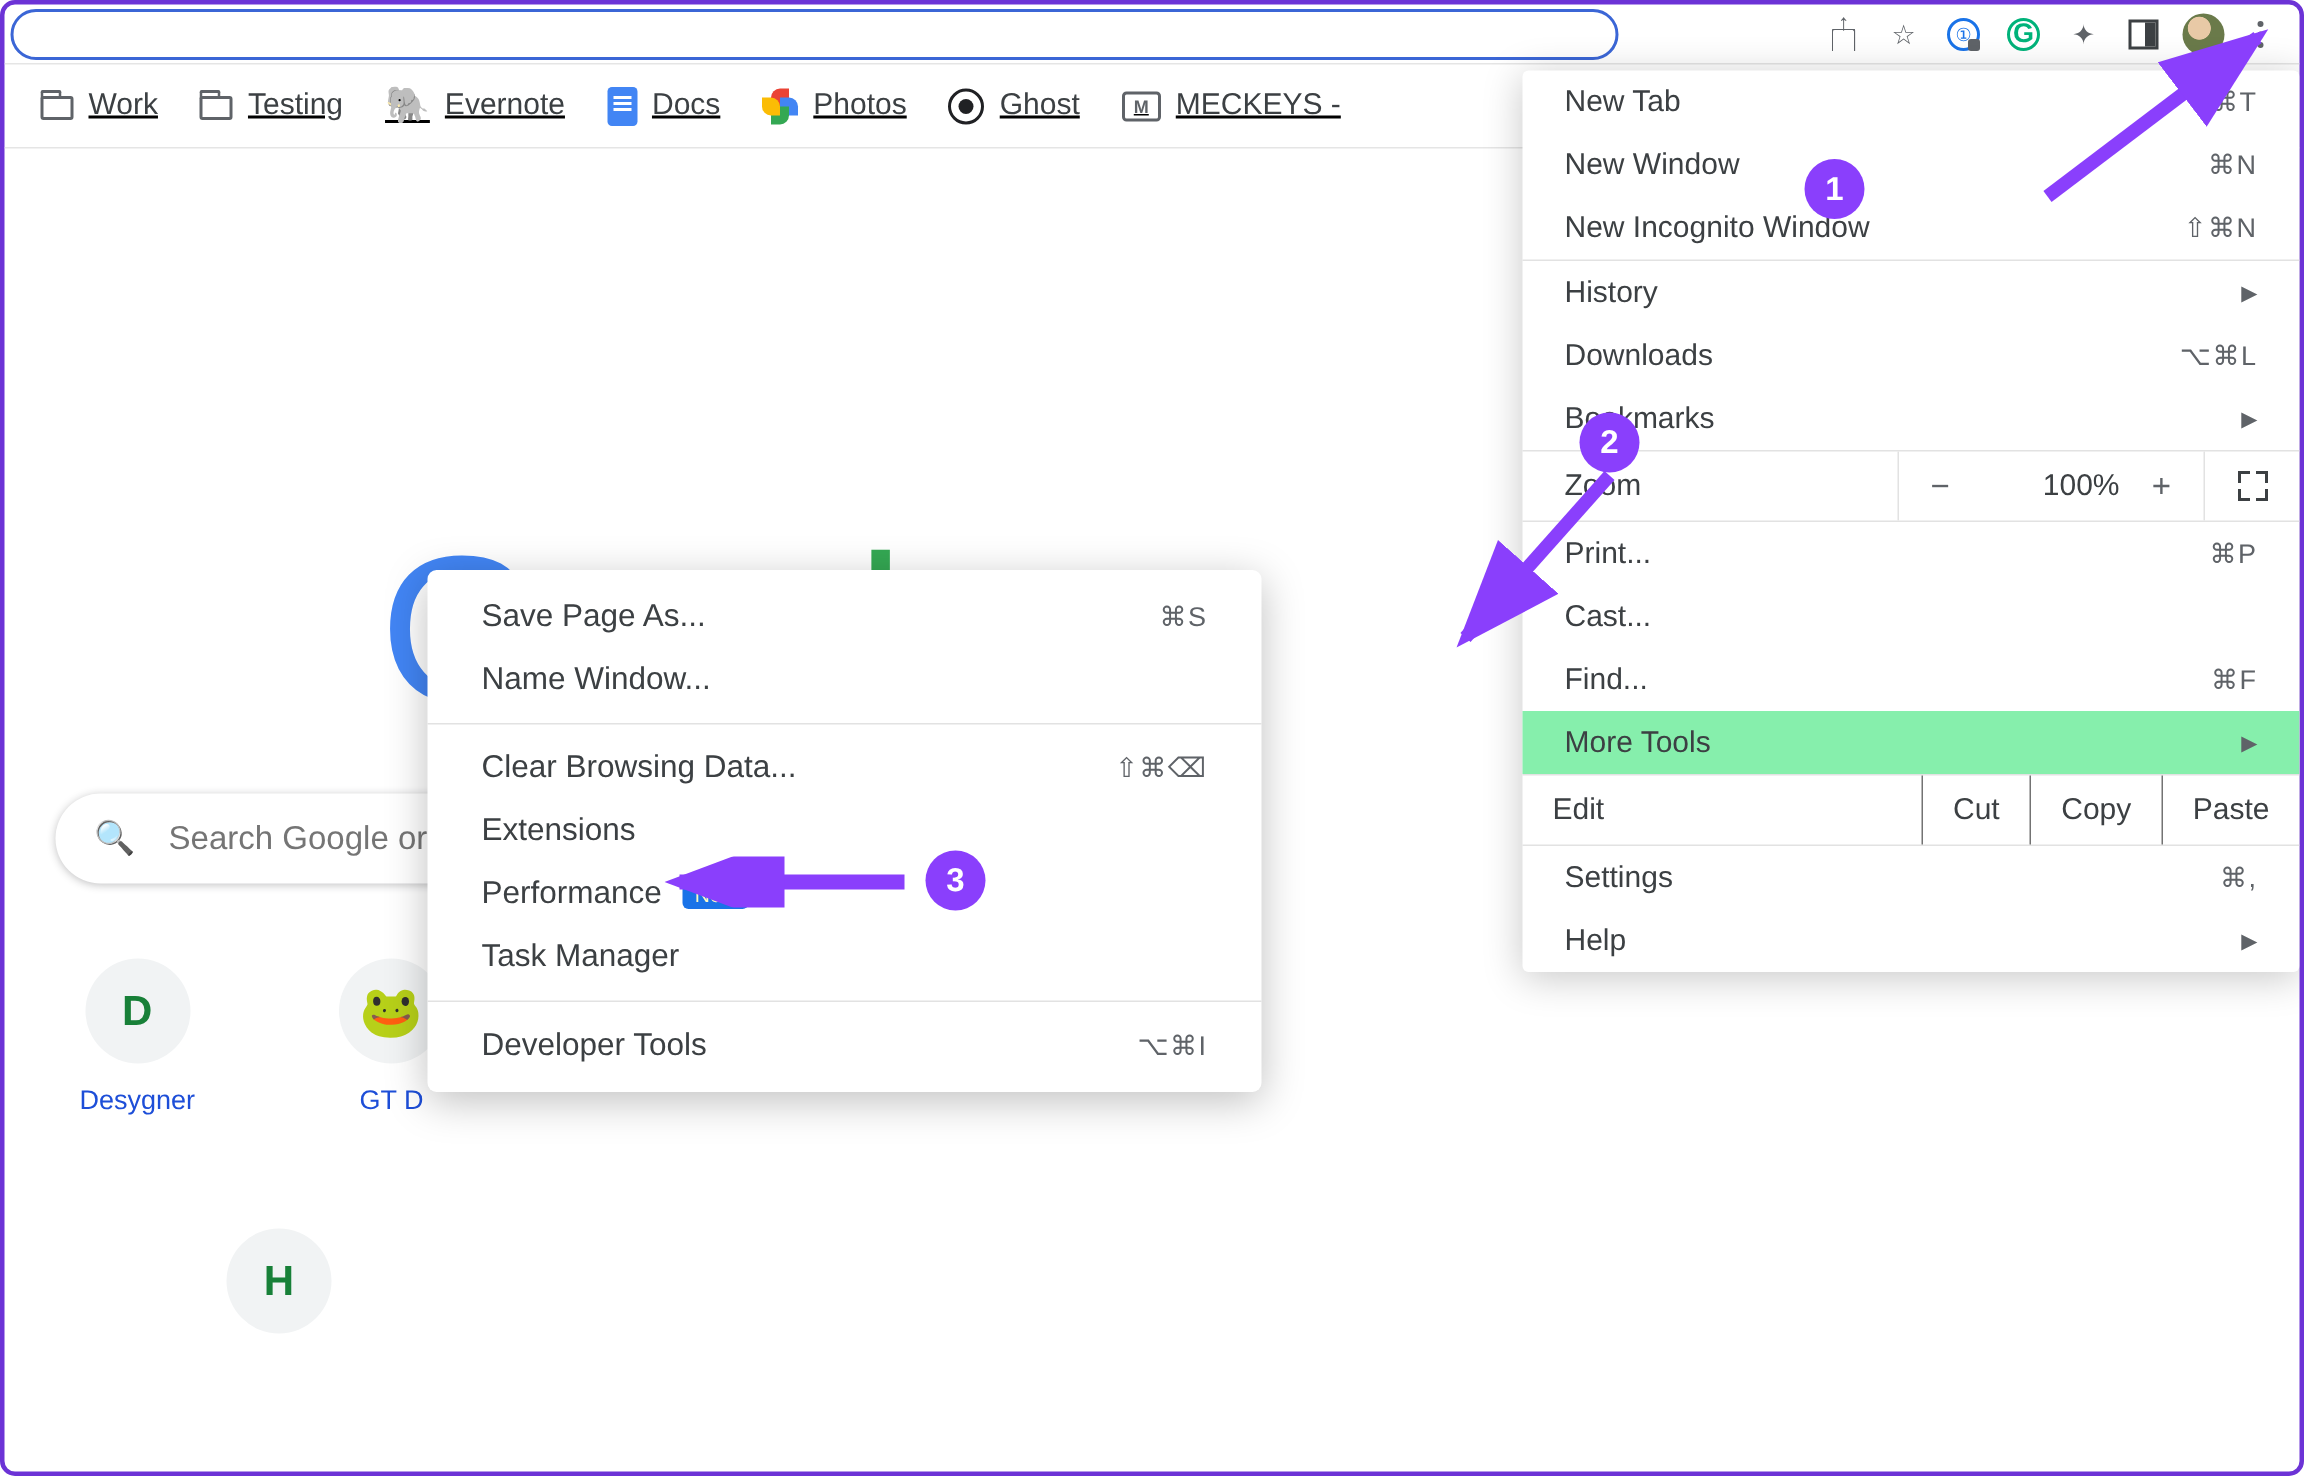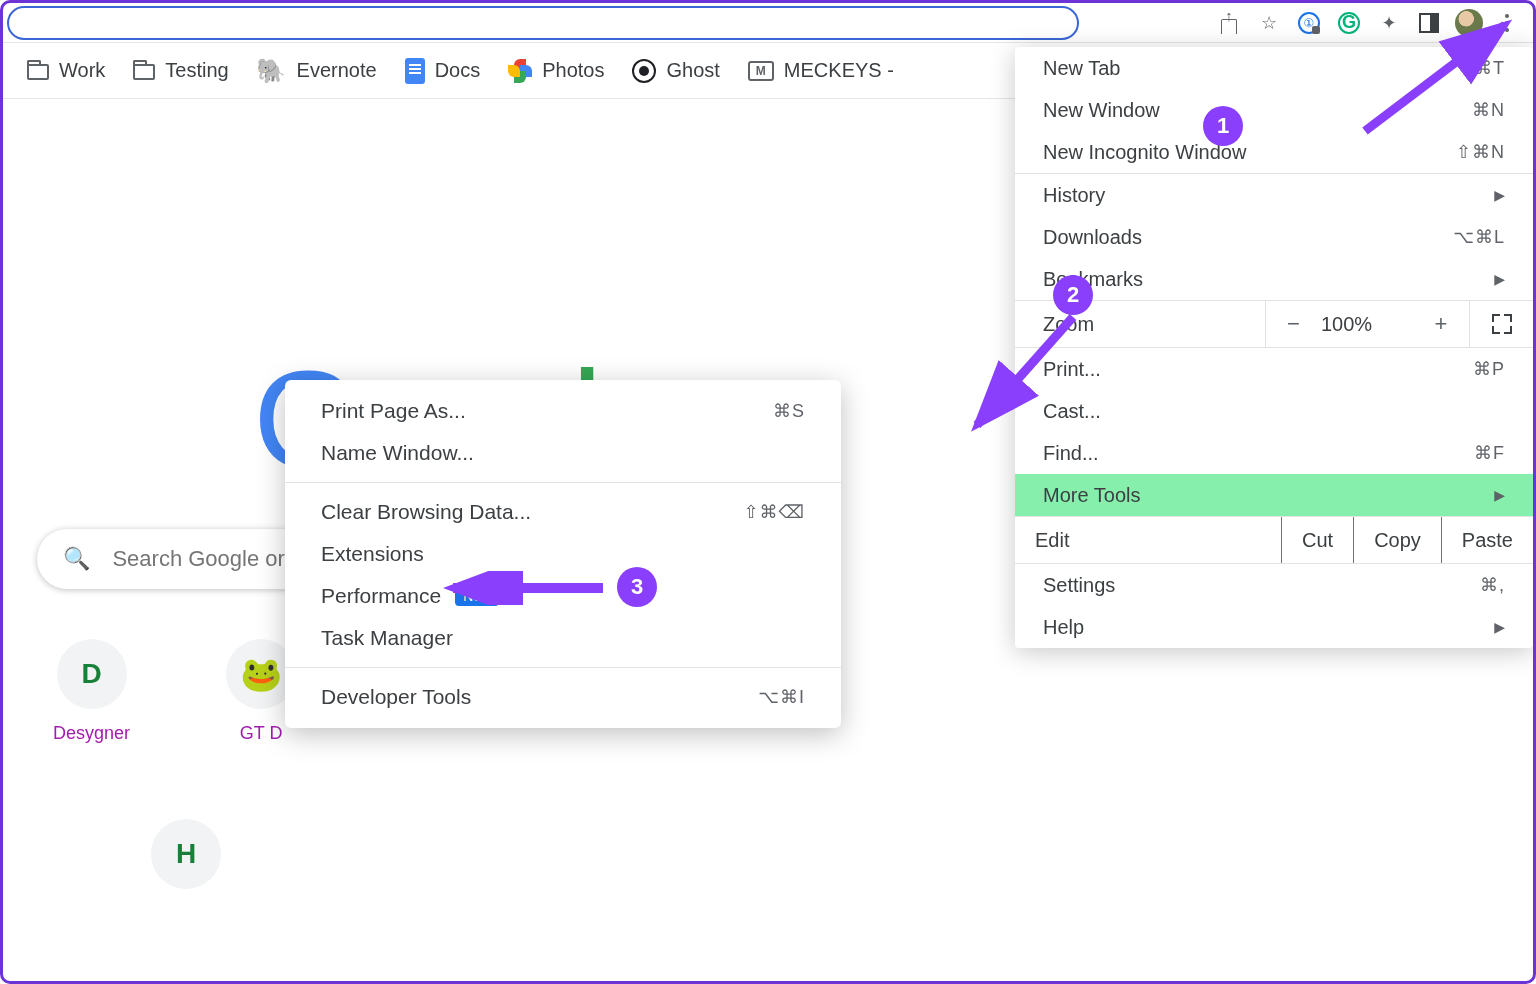--- a/index.html
+++ b/index.html
@@ -48,20 +48,21 @@
   .kebab { display:flex;flex-direction:column;gap:3px;align-items:center;justify-content:center;width:24px;height:28px;cursor:pointer;}
   .kebab span{width:4px;height:4px;border-radius:50%;background:#5f6368;}
   
   .bookmarks {
     height:56px;
     display:flex;
     align-items:center;
     gap:28px;
     padding:0 24px;
     border-bottom:1px solid #e5e5e5;
+    text-decoration:underline;
   }
   .bm-item { display:flex; align-items:center; gap:10px; font-size:20px; color:#3c4043; cursor:pointer;}
   .folder-icon{width:22px;height:16px;border:2px solid #5f6368;border-radius:2px;position:relative;top:1px;}
   .folder-icon::before{content:"";position:absolute;top:-6px;left:-2px;width:10px;height:4px;border:2px solid #5f6368;border-bottom:none;border-radius:2px 2px 0 0;}
   .ev-icon{color:#21a366;font-size:24px;}
   .docs-icon{width:20px;height:26px;background:#4285f4;border-radius:3px;position:relative;}
   .docs-icon::before{content:"";position:absolute;left:4px;top:6px;right:4px;height:2px;background:#fff;box-shadow:0 4px 0 #fff,0 8px 0 #fff;}
   .photos-icon{position:relative;width:24px;height:24px;}
   .photos-icon span{position:absolute;width:12px;height:12px;border-radius:50% 0;}
   .ghost-icon{width:24px;height:24px;border:2.5px solid #202124;border-radius:50%;display:flex;align-items:center;justify-content:center;}
@@ -75,40 +76,40 @@
   .google-logo span:nth-child(3){color:#fbbc05;}
   .google-logo span:nth-child(4){color:#4285f4;}
   .google-logo span:nth-child(5){color:#34a853;}
   .google-logo span:nth-child(6){color:#ea4335;}
   .searchbar { position:absolute; left:34px; top:430px; width:760px; height:60px; border-radius:30px; box-shadow:0 1px 6px rgba(32,33,36,0.28); display:flex; align-items:center; padding:0 26px; gap:20px; background:#fff;}
   .searchbar .mag{color:#9aa0a6;font-size:22px;}
   .searchbar input{border:none;outline:none;font-size:22px;color:#5f6368;flex:1;background:transparent;}
   .shortcuts { position:absolute; left:50px; top:540px; display:flex; gap:96px; }
   .sc { display:flex; flex-direction:column; align-items:center; gap:14px; }
   .sc .circle{width:70px;height:70px;border-radius:50%;background:#f1f3f4;display:flex;align-items:center;justify-content:center;font-size:28px;font-weight:500;}
-  .sc .label{font-size:18px;color:#a21caf;}
+  .sc .label{font-size:18px;color:#1d4ed8;}
   .shortcuts2 { position:absolute; left:148px; top:720px; display:flex; gap:150px; }
   .shortcuts2 .circle{width:70px;height:70px;border-radius:50%;background:#f1f3f4;display:flex;align-items:center;justify-content:center;font-size:28px;font-weight:500;}
   
   .chrome-menu {
     position:absolute; right:0; top:44px; width:518px;
     background:#fff; border-radius:4px;
     box-shadow:0 4px 26px rgba(0,0,0,0.22);
     font-size:20px; color:#3c4043;
     z-index:5;
   }
   .cm-row{height:42px;display:flex;align-items:center;padding:0 28px;justify-content:space-between;cursor:pointer;}
   .cm-row.highlight{background:#86efac;}
   .cm-sep{height:1px;background:#e2e2e2;}
   .shortcut{color:#5f6368;font-size:18px;letter-spacing:1px;}
   .submenu-arrow{color:#5f6368;font-size:14px;}
   .zoom-row{height:48px;display:flex;align-items:center;border-top:1px solid #e2e2e2;border-bottom:1px solid #e2e2e2;}
   .zoom-row .lbl{flex:1;padding-left:28px;}
   .zoom-btn{width:56px;height:100%;display:flex;align-items:center;justify-content:center;border-left:1px solid #e2e2e2;font-size:22px;color:#5f6368;cursor:pointer;}
-  .zoom-val{width:92px;text-align:left;}
+  .zoom-val{width:92px;text-align:right;}
   .full-btn{width:64px;height:100%;display:flex;align-items:center;justify-content:center;border-left:1px solid #e2e2e2;}
   .full-btn .fs{width:18px;height:18px;position:relative;}
   .full-btn .fs::before,.full-btn .fs::after{content:"";position:absolute;width:6px;height:6px;border:2.5px solid #3c4043;}
   .full-btn .fs::before{top:-1px;left:-1px;border-right:none;border-bottom:none;}
   .full-btn .fs::after{bottom:-1px;right:-1px;border-left:none;border-top:none;}
   .full-btn .fs2{width:18px;height:18px;position:absolute;}
   .full-btn .fs2::before,.full-btn .fs2::after{content:"";position:absolute;width:6px;height:6px;border:2.5px solid #3c4043;}
   .full-btn .fs2::before{top:-1px;right:-1px;border-left:none;border-bottom:none;}
   .full-btn .fs2::after{bottom:-1px;left:-1px;border-right:none;border-top:none;}
   .edit-row{height:48px;display:flex;align-items:center;border-top:1px solid #e2e2e2;border-bottom:1px solid #e2e2e2;}
@@ -289,21 +290,21 @@
       <span class="shortcut">⌘,</span>
     </div>
   <div class="cm-row">
       <span>Help</span>
       <span class="submenu-arrow">▶</span>
     </div>
 </div>
 
 <div class="sub-menu">
   <div class="sm-row">
-      <span>Print Page As...</span>
+      <span>Save Page As...</span>
       <span class="shortcut">⌘S</span>
     </div>
   <div class="sm-row">
       <span>Name Window...</span>
     </div>
   <div class="sm-sep"></div>
   <div class="sm-row">
       <span>Clear Browsing Data...</span>
       <span class="shortcut">⇧⌘⌫</span>
     </div>

